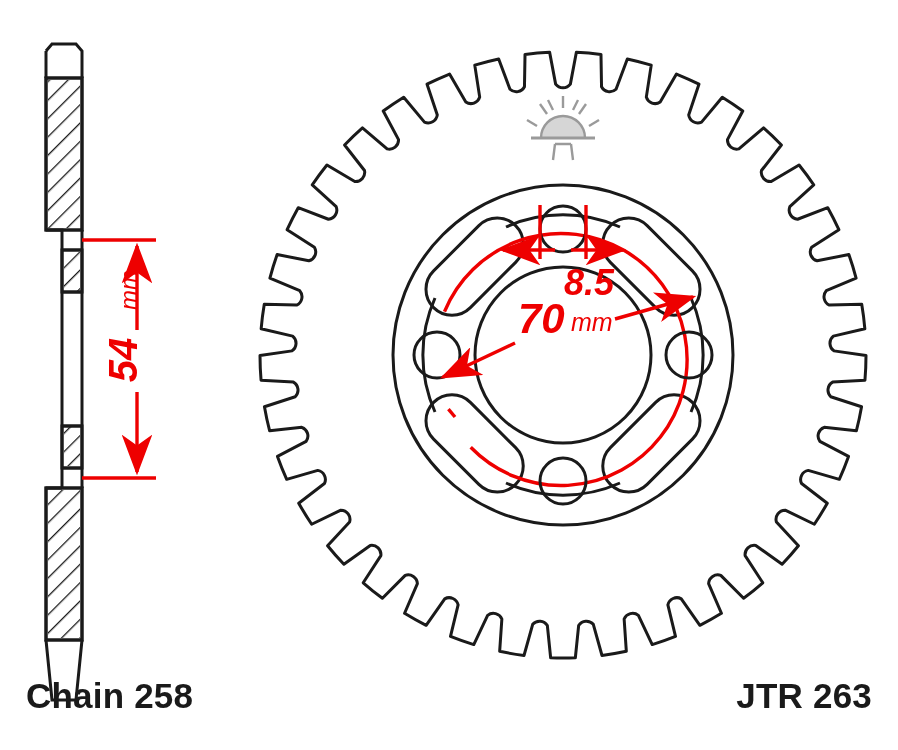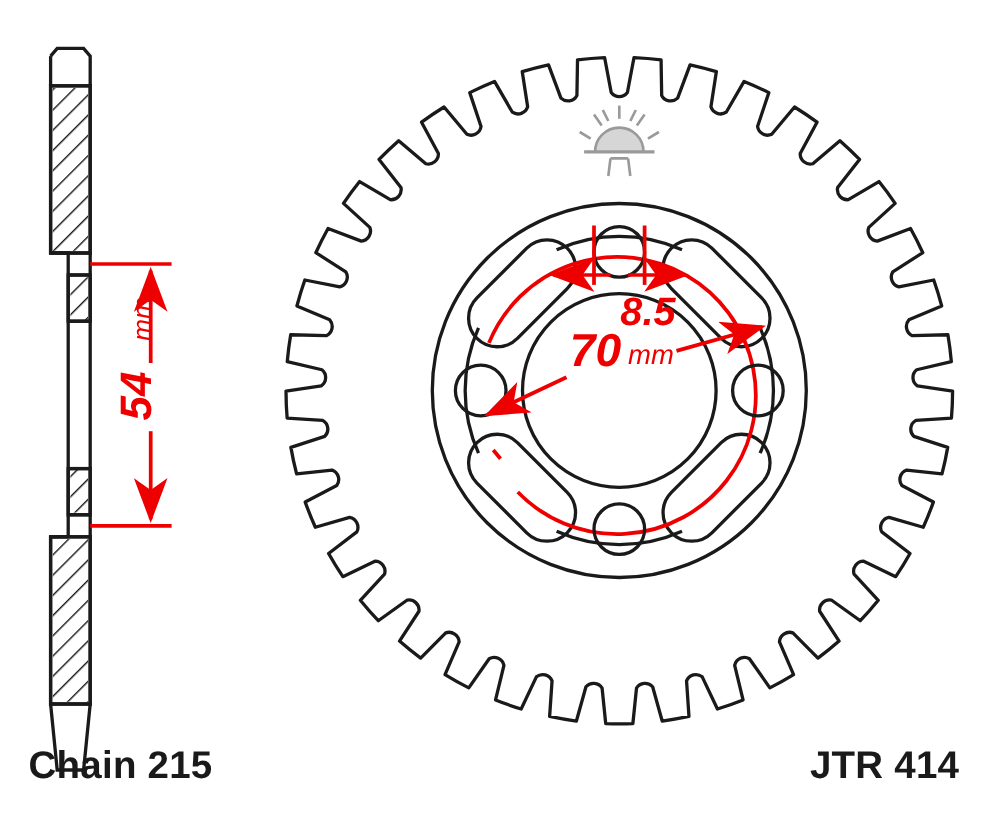--- a/index.html
+++ b/index.html
@@ -199,17 +199,17 @@
         <line x1="56" y1="16" x2="66" y2="10"></line>
         <line x1="20" y1="0" x2="15" y2="-10"></line>
         <line x1="40" y1="0" x2="45" y2="-10"></line>
         <line x1="-2" y1="28" x2="62" y2="28" stroke-width="3"></line>
         <path d="M22,34 L20,50 M38,34 L40,50 M22,34 L38,34"></path>
       </g>
     </g>
   </svg>
 
   <div class="caption-row">
-    <div class="caption-left">Chain 215</div>
-    <div class="caption-right">JTR 414</div>
+    <div class="caption-left">Chain 258</div>
+    <div class="caption-right">JTR 263</div>
   </div>
 
 </div>
 
 </body></html>

